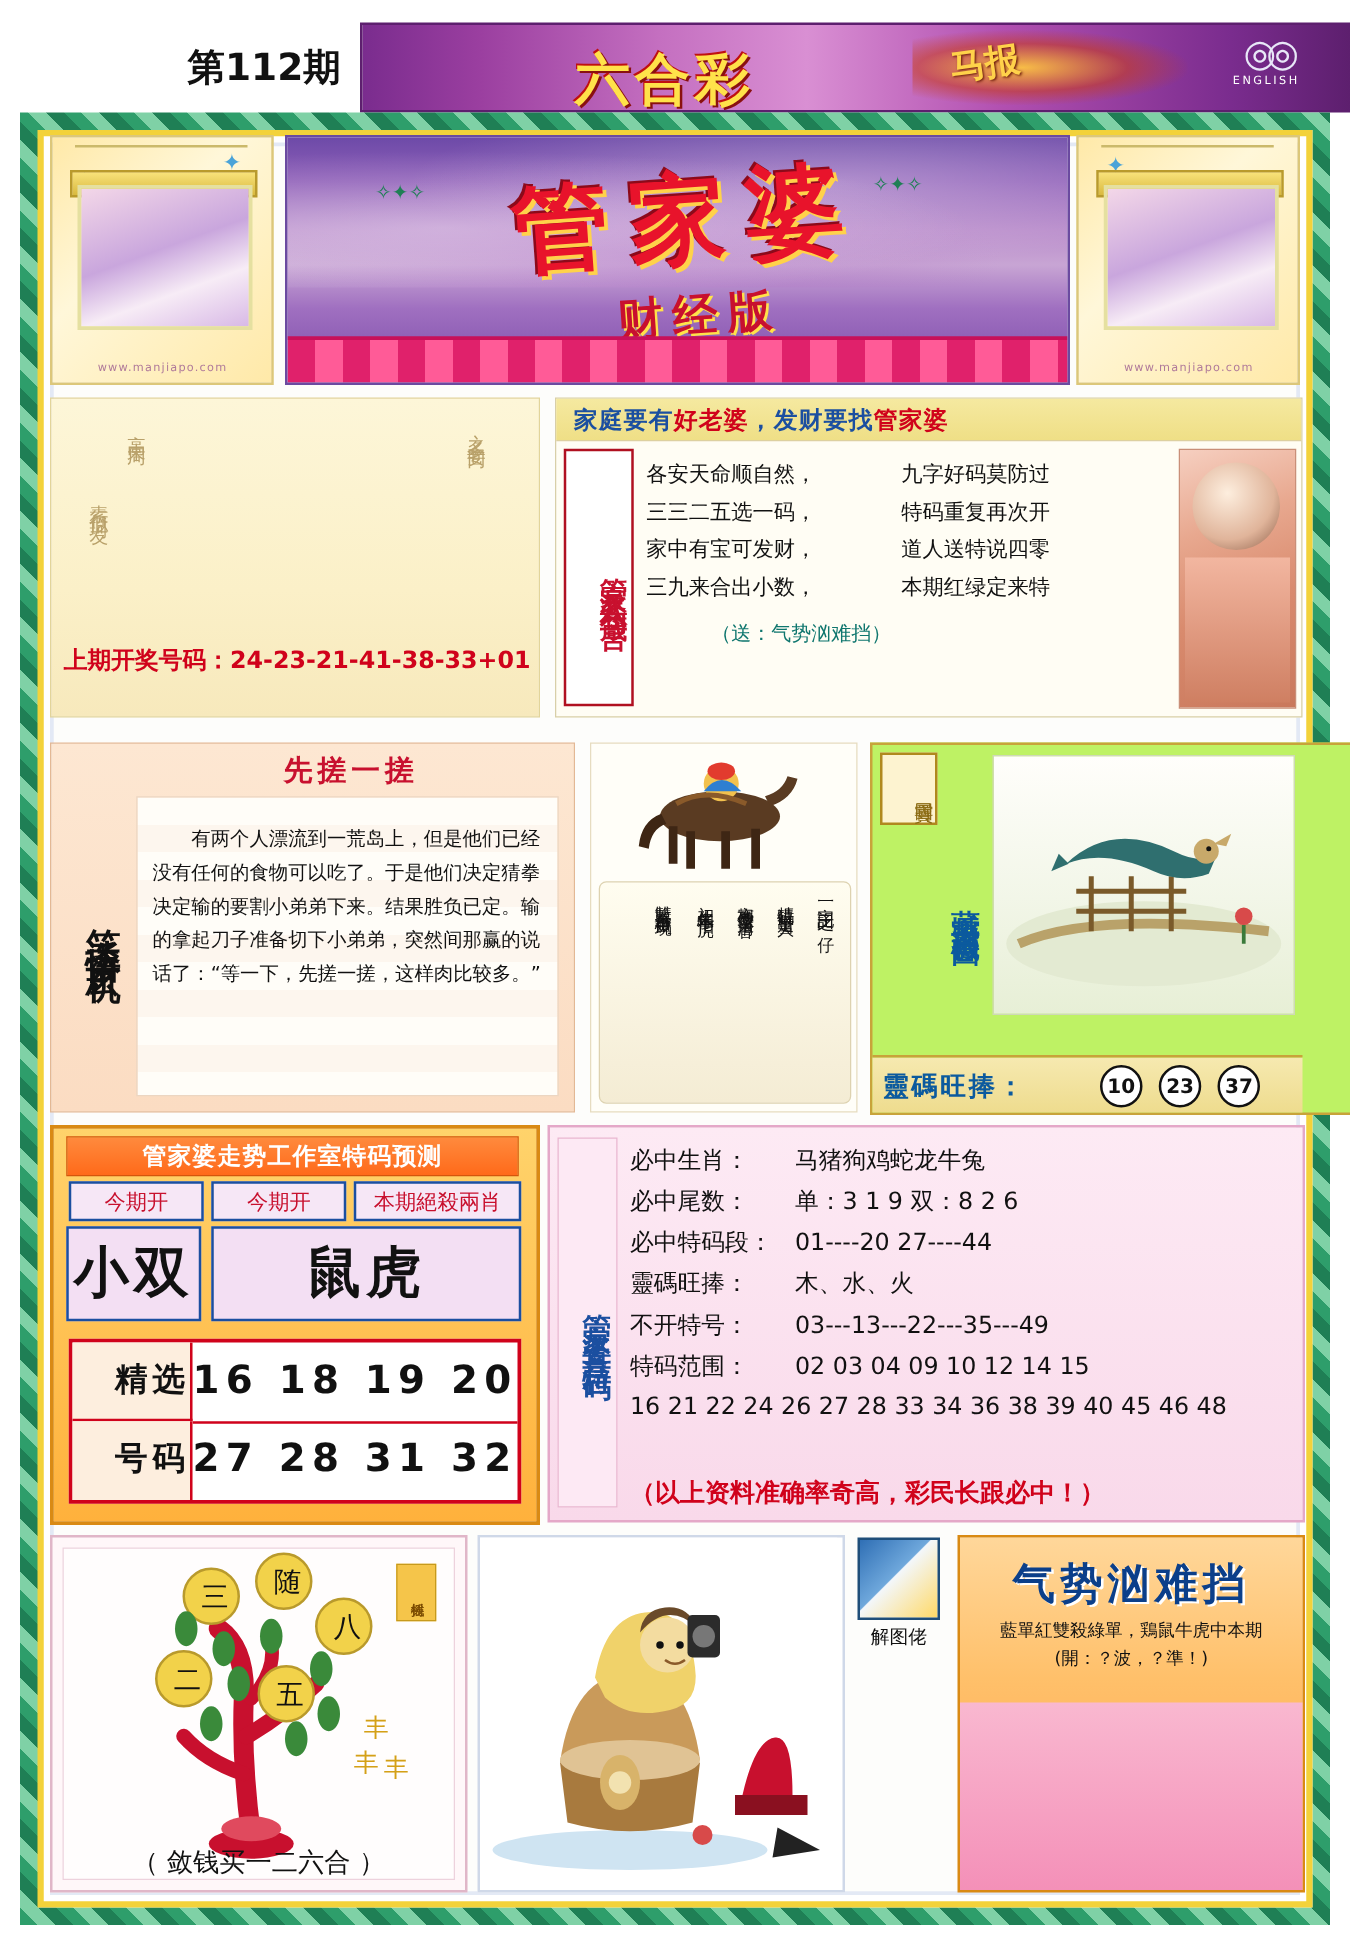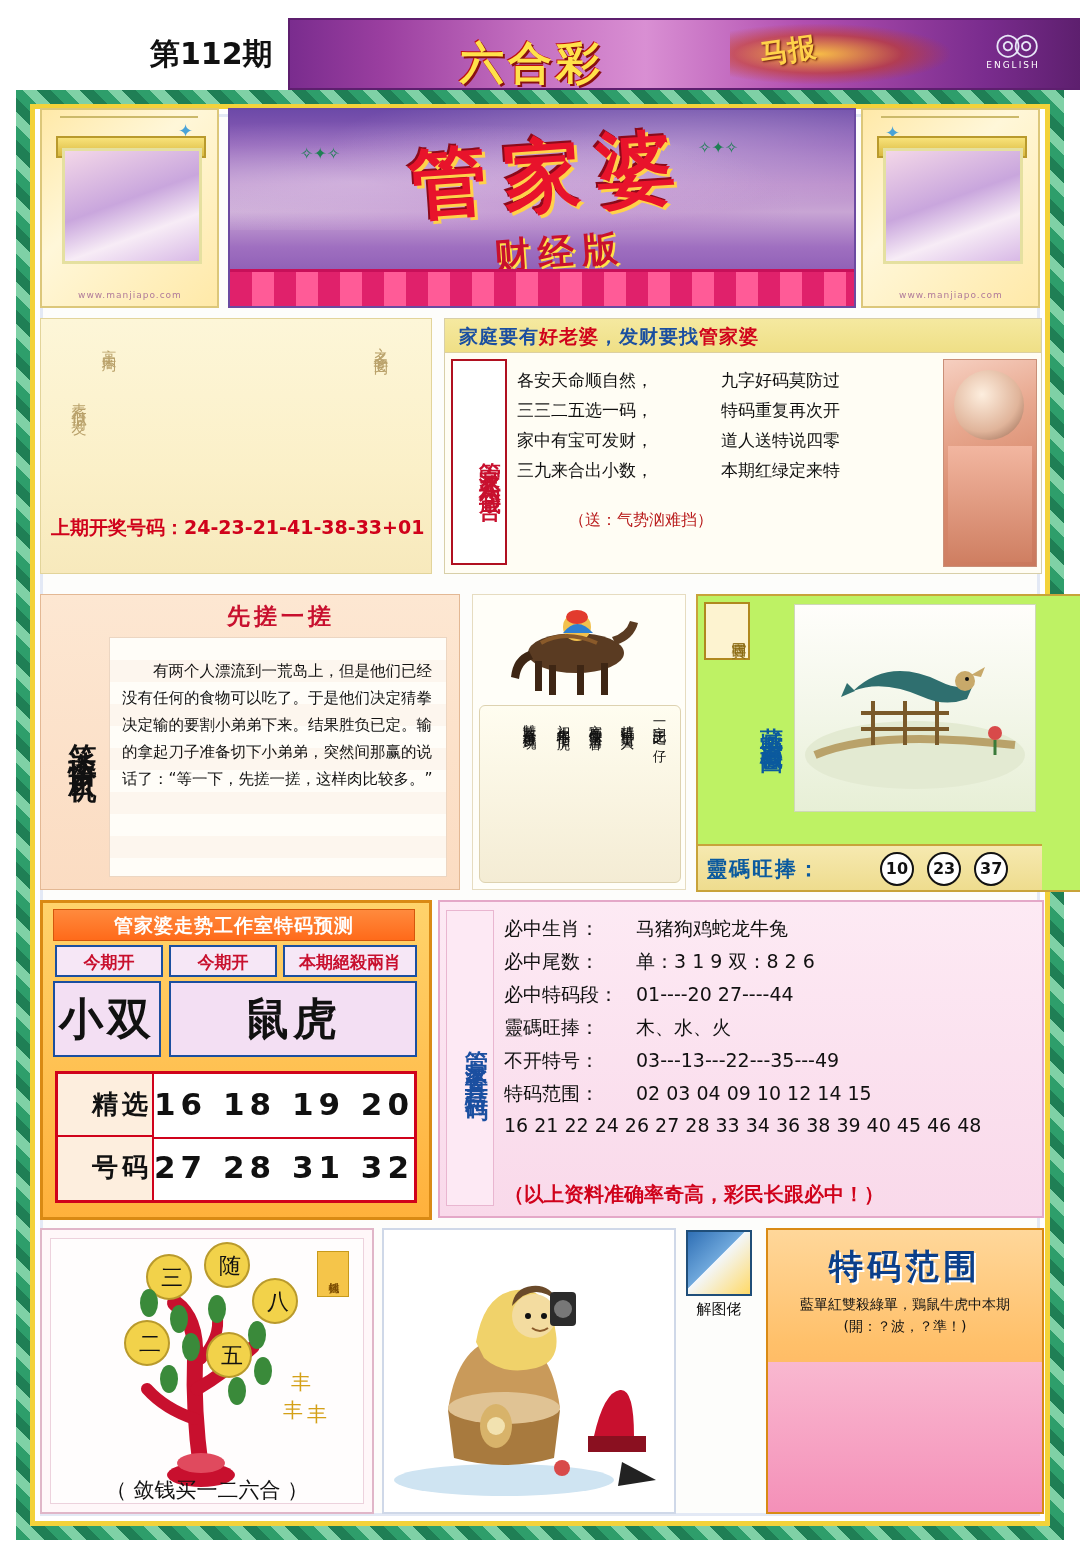--- a/index.html
+++ b/index.html
@@ -162,21 +162,21 @@
     background:#ffffff;border:2px solid #b01020;
     color:#c8102e;font-size:22px;font-weight:bold;
     writing-mode:vertical-rl;text-align:center;letter-spacing:6px;padding-top:6px;
     box-sizing:border-box;
   }
   .verse{
     position:absolute;left:72px;top:46px;width:420px;
     font-size:17px;color:#111;line-height:30px;
   }
   .verse .col{display:inline-block;width:204px;vertical-align:top;}
-  .verse .send{margin-top:20px;font-size:16px;color:#b91c1c;padding-left:52px;}
+  .verse .send{margin-top:7px;font-size:16px;color:#0f766e;padding-left:52px;}
   .lady-photo{
     position:absolute;right:4px;top:40px;width:92px;height:206px;
     background:linear-gradient(160deg,#f6cfc0 0%,#e8a88f 30%,#d98b6e 60%,#c9785c 100%);
     border:1px solid #c98f78;
   }
   .lady-photo .hair{
     position:absolute;left:10px;top:10px;width:70px;height:70px;border-radius:50%;
     background:radial-gradient(circle at 40% 35%,#fdeede,#e0b49a 60%,#8a5a44 100%);
   }
   .lady-photo .dress{
@@ -265,21 +265,21 @@
     border:3px solid #d98a14;
   }
   .pred .ptitle{
     position:absolute;left:10px;top:6px;width:360px;height:30px;
     background:linear-gradient(180deg,#ff8a3d,#ff6a1a);
     border:1px solid #d4560c;color:#ffffff;font-size:19px;font-weight:bold;
     text-align:center;line-height:30px;letter-spacing:1px;
   }
   .pred .hdr{
     position:absolute;top:42px;height:32px;border:2px solid #1b4fa0;
-    background:#f6e7f6;color:#c8102e;font-size:17px;font-weight:bold;
+    background:#f6e7f6;color:#c8102e;font-size:17px;font-weight:normal;
     text-align:center;line-height:30px;box-sizing:border-box;
   }
   .pred .h1{left:12px;width:108px;}
   .pred .h2{left:126px;width:108px;}
   .pred .h3{left:240px;width:134px;}
   .pred .big{
     position:absolute;top:78px;height:76px;border:2px solid #1b4fa0;
     background:#f3dff3;color:#111;font-size:44px;font-weight:bold;
     text-align:center;line-height:72px;box-sizing:border-box;letter-spacing:4px;
   }
@@ -646,20 +646,20 @@
         <circle cx="178" cy="238" r="8" fill="#d84a4a"></circle>
       </svg>
     </div>
 
     <div class="jietu">
       <div class="bookicon"></div>
       <div class="lbl">解图佬</div>
     </div>
 
     <div class="oneword">
-      <div class="t">特码范围</div>
+      <div class="t">气势汹难挡</div>
       <div class="l1">藍單紅雙殺綠單，鶏鼠牛虎中本期</div>
       <div class="l2">(開：？波，？準！)</div>
       <div class="pinkpad"></div>
     </div>
   </div>
 
 </div>
 
 </body></html>

